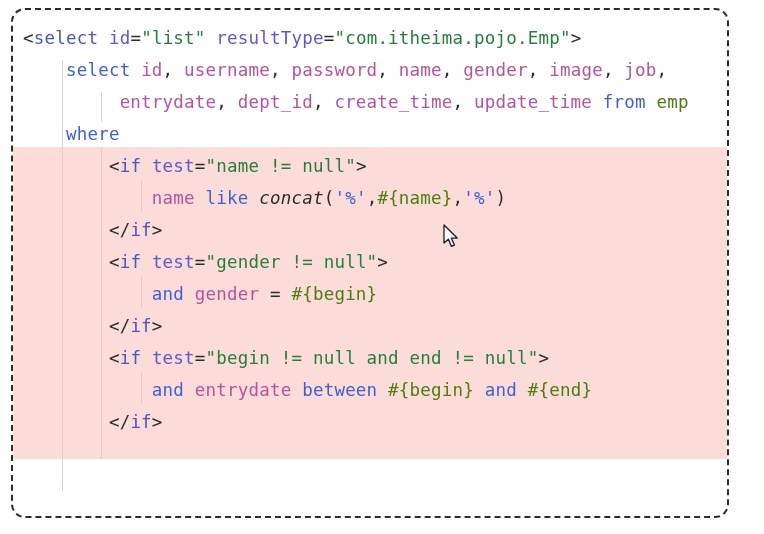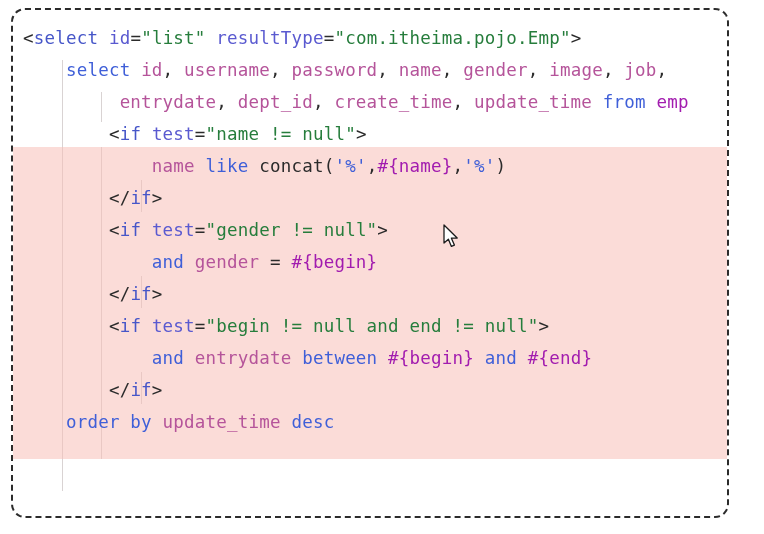--- a/index.html
+++ b/index.html
@@ -70,22 +70,22 @@
   }
 
   
   .tok-tag      { color: #2b2b2b; }          
   .tok-tagname  { color: #4656c8; }          
   .tok-attr     { color: #5a5ad0; }          
   .tok-string   { color: #267d3c; }          
   .tok-kw       { color: #3f5fd8; }          
   .tok-col      { color: #b5549a; }          
   .tok-punct    { color: #2b2b2b; }          
-  .tok-plain    { color: #a21caf; }          
-  .tok-fn       { color: #2b2b2b; }  
+  .tok-plain    { color: #4d7c0f; }          
+  .tok-fn       { color: #2b2b2b; font-style: italic; }  
   .tok-sqstr    { color: #3f5fd8; }
 
   
   #mouse-cursor {
     position: absolute;
     left: 441px;
     top: 222px;
     width: 18px;
     height: 26px;
     z-index: 5;
@@ -120,30 +120,30 @@
   <div class="indent-guide on-pink" style="left:88px; top:137px; height:312px;"></div>
 
   <div class="indent-guide on-pink" style="left:128px; top:170px; height:32px;"></div>
   <div class="indent-guide on-pink" style="left:128px; top:266px; height:32px;"></div>
   <div class="indent-guide on-pink" style="left:128px; top:362px; height:32px;"></div>
 
   <div id="code-text">
       <div class="code-line"><span class="tok-tag">&lt;</span><span class="tok-tagname">select</span><span class="tok-plain"> </span><span class="tok-attr">id</span><span class="tok-punct">=</span><span class="tok-string">"list"</span><span class="tok-plain"> </span><span class="tok-attr">resultType</span><span class="tok-punct">=</span><span class="tok-string">"com.itheima.pojo.Emp"</span><span class="tok-tag">&gt;</span></div>
       <div class="code-line"><span class="tok-plain">    </span><span class="tok-kw">select</span><span class="tok-plain"> </span><span class="tok-col">id</span><span class="tok-punct">, </span><span class="tok-col">username</span><span class="tok-punct">, </span><span class="tok-col">password</span><span class="tok-punct">, </span><span class="tok-col">name</span><span class="tok-punct">, </span><span class="tok-col">gender</span><span class="tok-punct">, </span><span class="tok-col">image</span><span class="tok-punct">, </span><span class="tok-col">job</span><span class="tok-punct">,</span></div>
       <div class="code-line"><span class="tok-plain">         </span><span class="tok-col">entrydate</span><span class="tok-punct">, </span><span class="tok-col">dept_id</span><span class="tok-punct">, </span><span class="tok-col">create_time</span><span class="tok-punct">, </span><span class="tok-col">update_time</span><span class="tok-plain"> </span><span class="tok-kw">from</span><span class="tok-plain"> </span><span class="tok-plain">emp</span></div>
+      <div class="code-line"><span class="tok-plain">    </span><span class="tok-kw">where</span></div>
       <div class="code-line"><span class="tok-plain">        </span><span class="tok-tag">&lt;</span><span class="tok-tagname">if</span><span class="tok-plain"> </span><span class="tok-attr">test</span><span class="tok-punct">=</span><span class="tok-string">"name != null"</span><span class="tok-tag">&gt;</span></div>
       <div class="code-line"><span class="tok-plain">            </span><span class="tok-col">name</span><span class="tok-plain"> </span><span class="tok-kw">like</span><span class="tok-plain"> </span><span class="tok-fn">concat</span><span class="tok-punct">(</span><span class="tok-sqstr">'%'</span><span class="tok-punct">,</span><span class="tok-plain">#{name}</span><span class="tok-punct">,</span><span class="tok-sqstr">'%'</span><span class="tok-punct">)</span></div>
       <div class="code-line"><span class="tok-plain">        </span><span class="tok-tag">&lt;/</span><span class="tok-tagname">if</span><span class="tok-tag">&gt;</span></div>
       <div class="code-line"><span class="tok-plain">        </span><span class="tok-tag">&lt;</span><span class="tok-tagname">if</span><span class="tok-plain"> </span><span class="tok-attr">test</span><span class="tok-punct">=</span><span class="tok-string">"gender != null"</span><span class="tok-tag">&gt;</span></div>
       <div class="code-line"><span class="tok-plain">            </span><span class="tok-kw">and</span><span class="tok-plain"> </span><span class="tok-col">gender</span><span class="tok-punct"> = </span><span class="tok-plain">#{begin}</span></div>
       <div class="code-line"><span class="tok-plain">        </span><span class="tok-tag">&lt;/</span><span class="tok-tagname">if</span><span class="tok-tag">&gt;</span></div>
       <div class="code-line"><span class="tok-plain">        </span><span class="tok-tag">&lt;</span><span class="tok-tagname">if</span><span class="tok-plain"> </span><span class="tok-attr">test</span><span class="tok-punct">=</span><span class="tok-string">"begin != null and end != null"</span><span class="tok-tag">&gt;</span></div>
       <div class="code-line"><span class="tok-plain">            </span><span class="tok-kw">and</span><span class="tok-plain"> </span><span class="tok-col">entrydate</span><span class="tok-plain"> </span><span class="tok-kw">between</span><span class="tok-plain"> </span><span class="tok-plain">#{begin}</span><span class="tok-plain"> </span><span class="tok-kw">and</span><span class="tok-plain"> </span><span class="tok-plain">#{end}</span></div>
       <div class="code-line"><span class="tok-plain">        </span><span class="tok-tag">&lt;/</span><span class="tok-tagname">if</span><span class="tok-tag">&gt;</span></div>
-      <div class="code-line"><span class="tok-plain">    </span><span class="tok-kw">order by</span><span class="tok-plain"> </span><span class="tok-col">update_time</span><span class="tok-plain"> </span><span class="tok-kw">desc</span></div>
     </div>
 
   <svg id="mouse-cursor" viewBox="0 0 18 26" xmlns="http://www.w3.org/2000/svg" style="left: 430px; top: 214px;">
     <path d="M1,1 L1,19 L5.4,15.2 L8.4,22.4 L11.4,21.1 L8.4,14.2 L14.2,14.0 Z" fill="#ffffff" stroke="#1c1c1c" stroke-width="1.3" stroke-linejoin="round"></path>
   </svg>
 
 </div>
 
 <div id="watermark" style="color: #0c4a6e; margin-top: 40px;">CSDN @つ微凉徒睦挚半</div>
 

